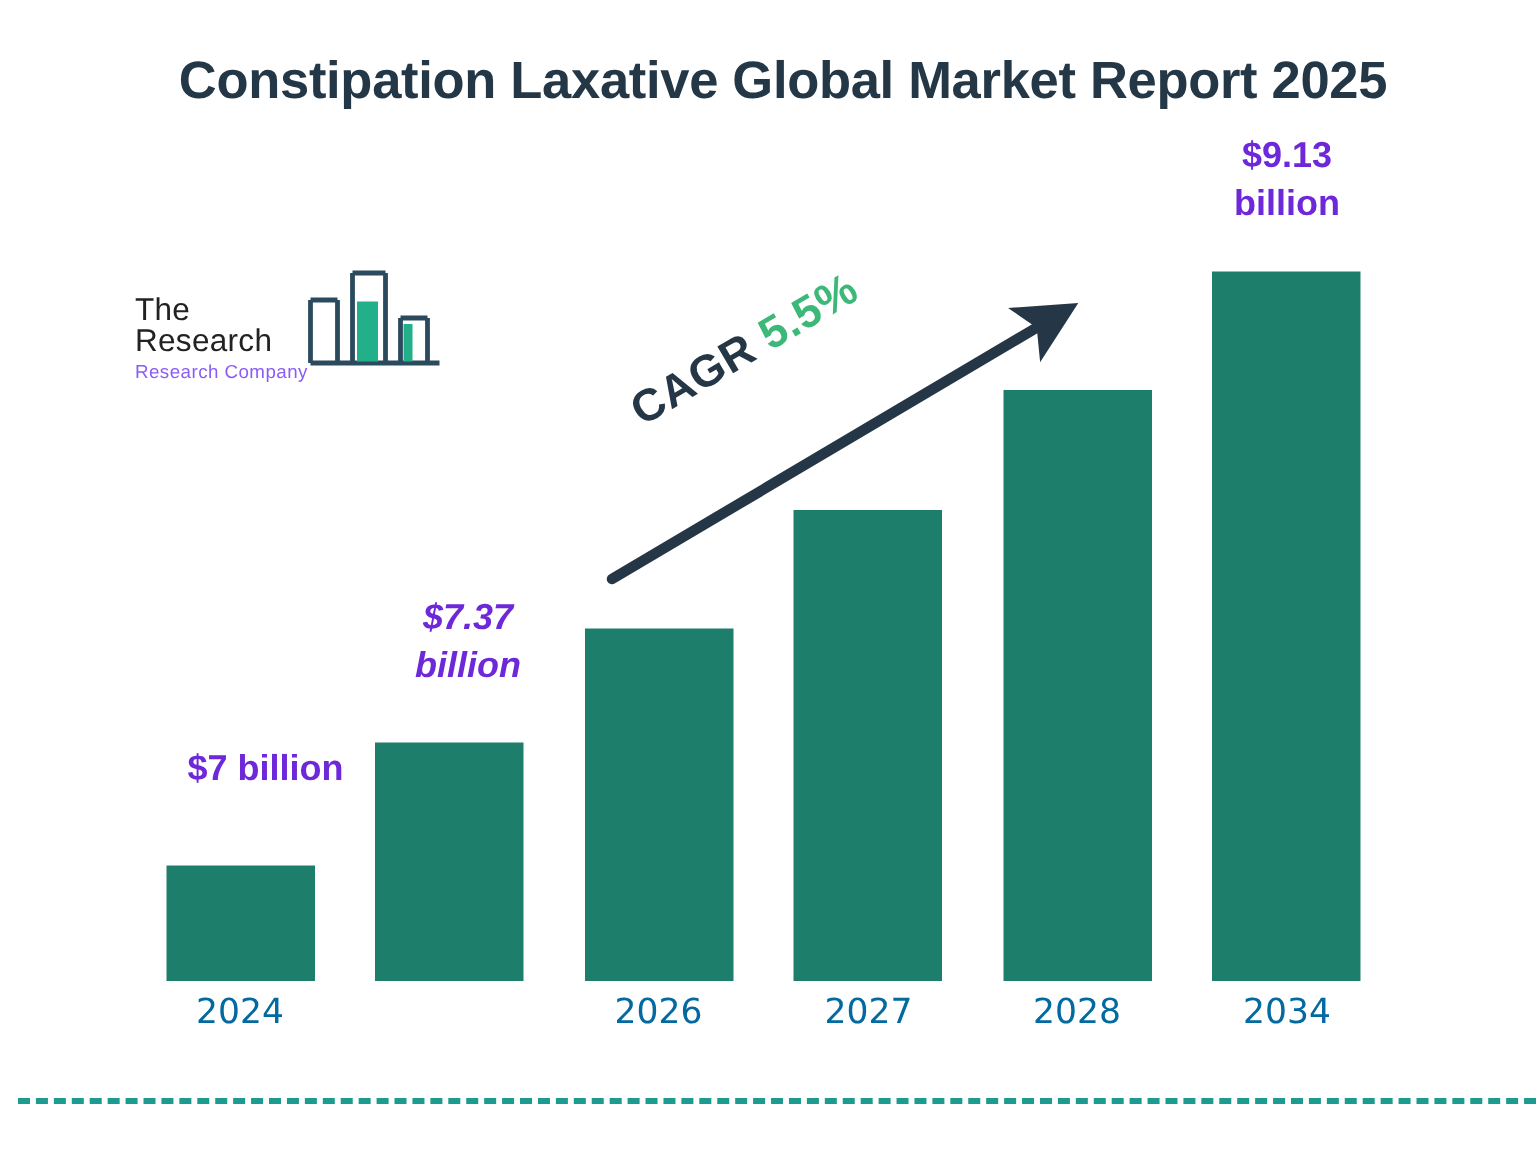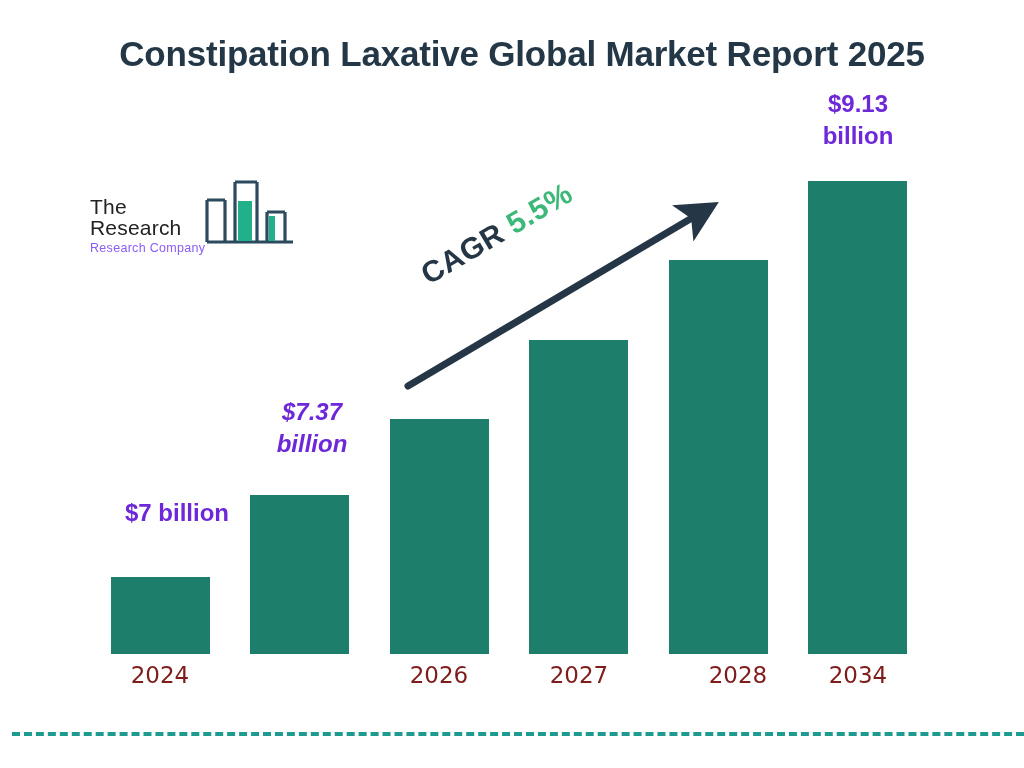--- a/index.html
+++ b/index.html
@@ -72,21 +72,21 @@
   .bar {
     position: absolute;
     background: #1E7E6C;
   }
   .xlabel {
     position: absolute;
     top: 662px;
     width: 140px;
     text-align: center;
     font-size: 23px;
-    color: #7f1d1d;
+    color: #0369a1;
     font-family: "DejaVu Sans", sans-serif;
   }
 
   
   .callout {
     position: absolute;
     text-align: center;
     font-size: 24px;
     font-weight: bold;
     color: #6d28d9;
@@ -167,21 +167,21 @@
   <div class="bar" style="left:99px;  top:577px; width:99px; height:77px;"></div>
   <div class="bar" style="left:238px; top:495px; width:99px; height:159px;"></div>
   <div class="bar" style="left:378px; top:419px; width:99px; height:235px;"></div>
   <div class="bar" style="left:517px; top:340px; width:99px; height:314px;"></div>
   <div class="bar" style="left:657px; top:260px; width:99px; height:394px;"></div>
   <div class="bar" style="left:796px; top:181px; width:99px; height:473px;"></div>
 
   <div class="xlabel" style="left:78px;">2024</div>
   <div class="xlabel" style="left:357px;">2026</div>
   <div class="xlabel" style="left:497px;">2027</div>
-  <div class="xlabel" style="left:656px;">2028</div>
+  <div class="xlabel" style="left:636px;">2028</div>
   <div class="xlabel" style="left:776px;">2034</div>
 
   <div class="callout" style="left:45px; top:497px; width:240px;">
     <div>$7 billion</div>
   </div>
 
   <div class="callout" style="left:220px; top:396px; width:160px;font-style:italic;">
     <div>$7.37</div>
     <div>billion</div>
   </div>

